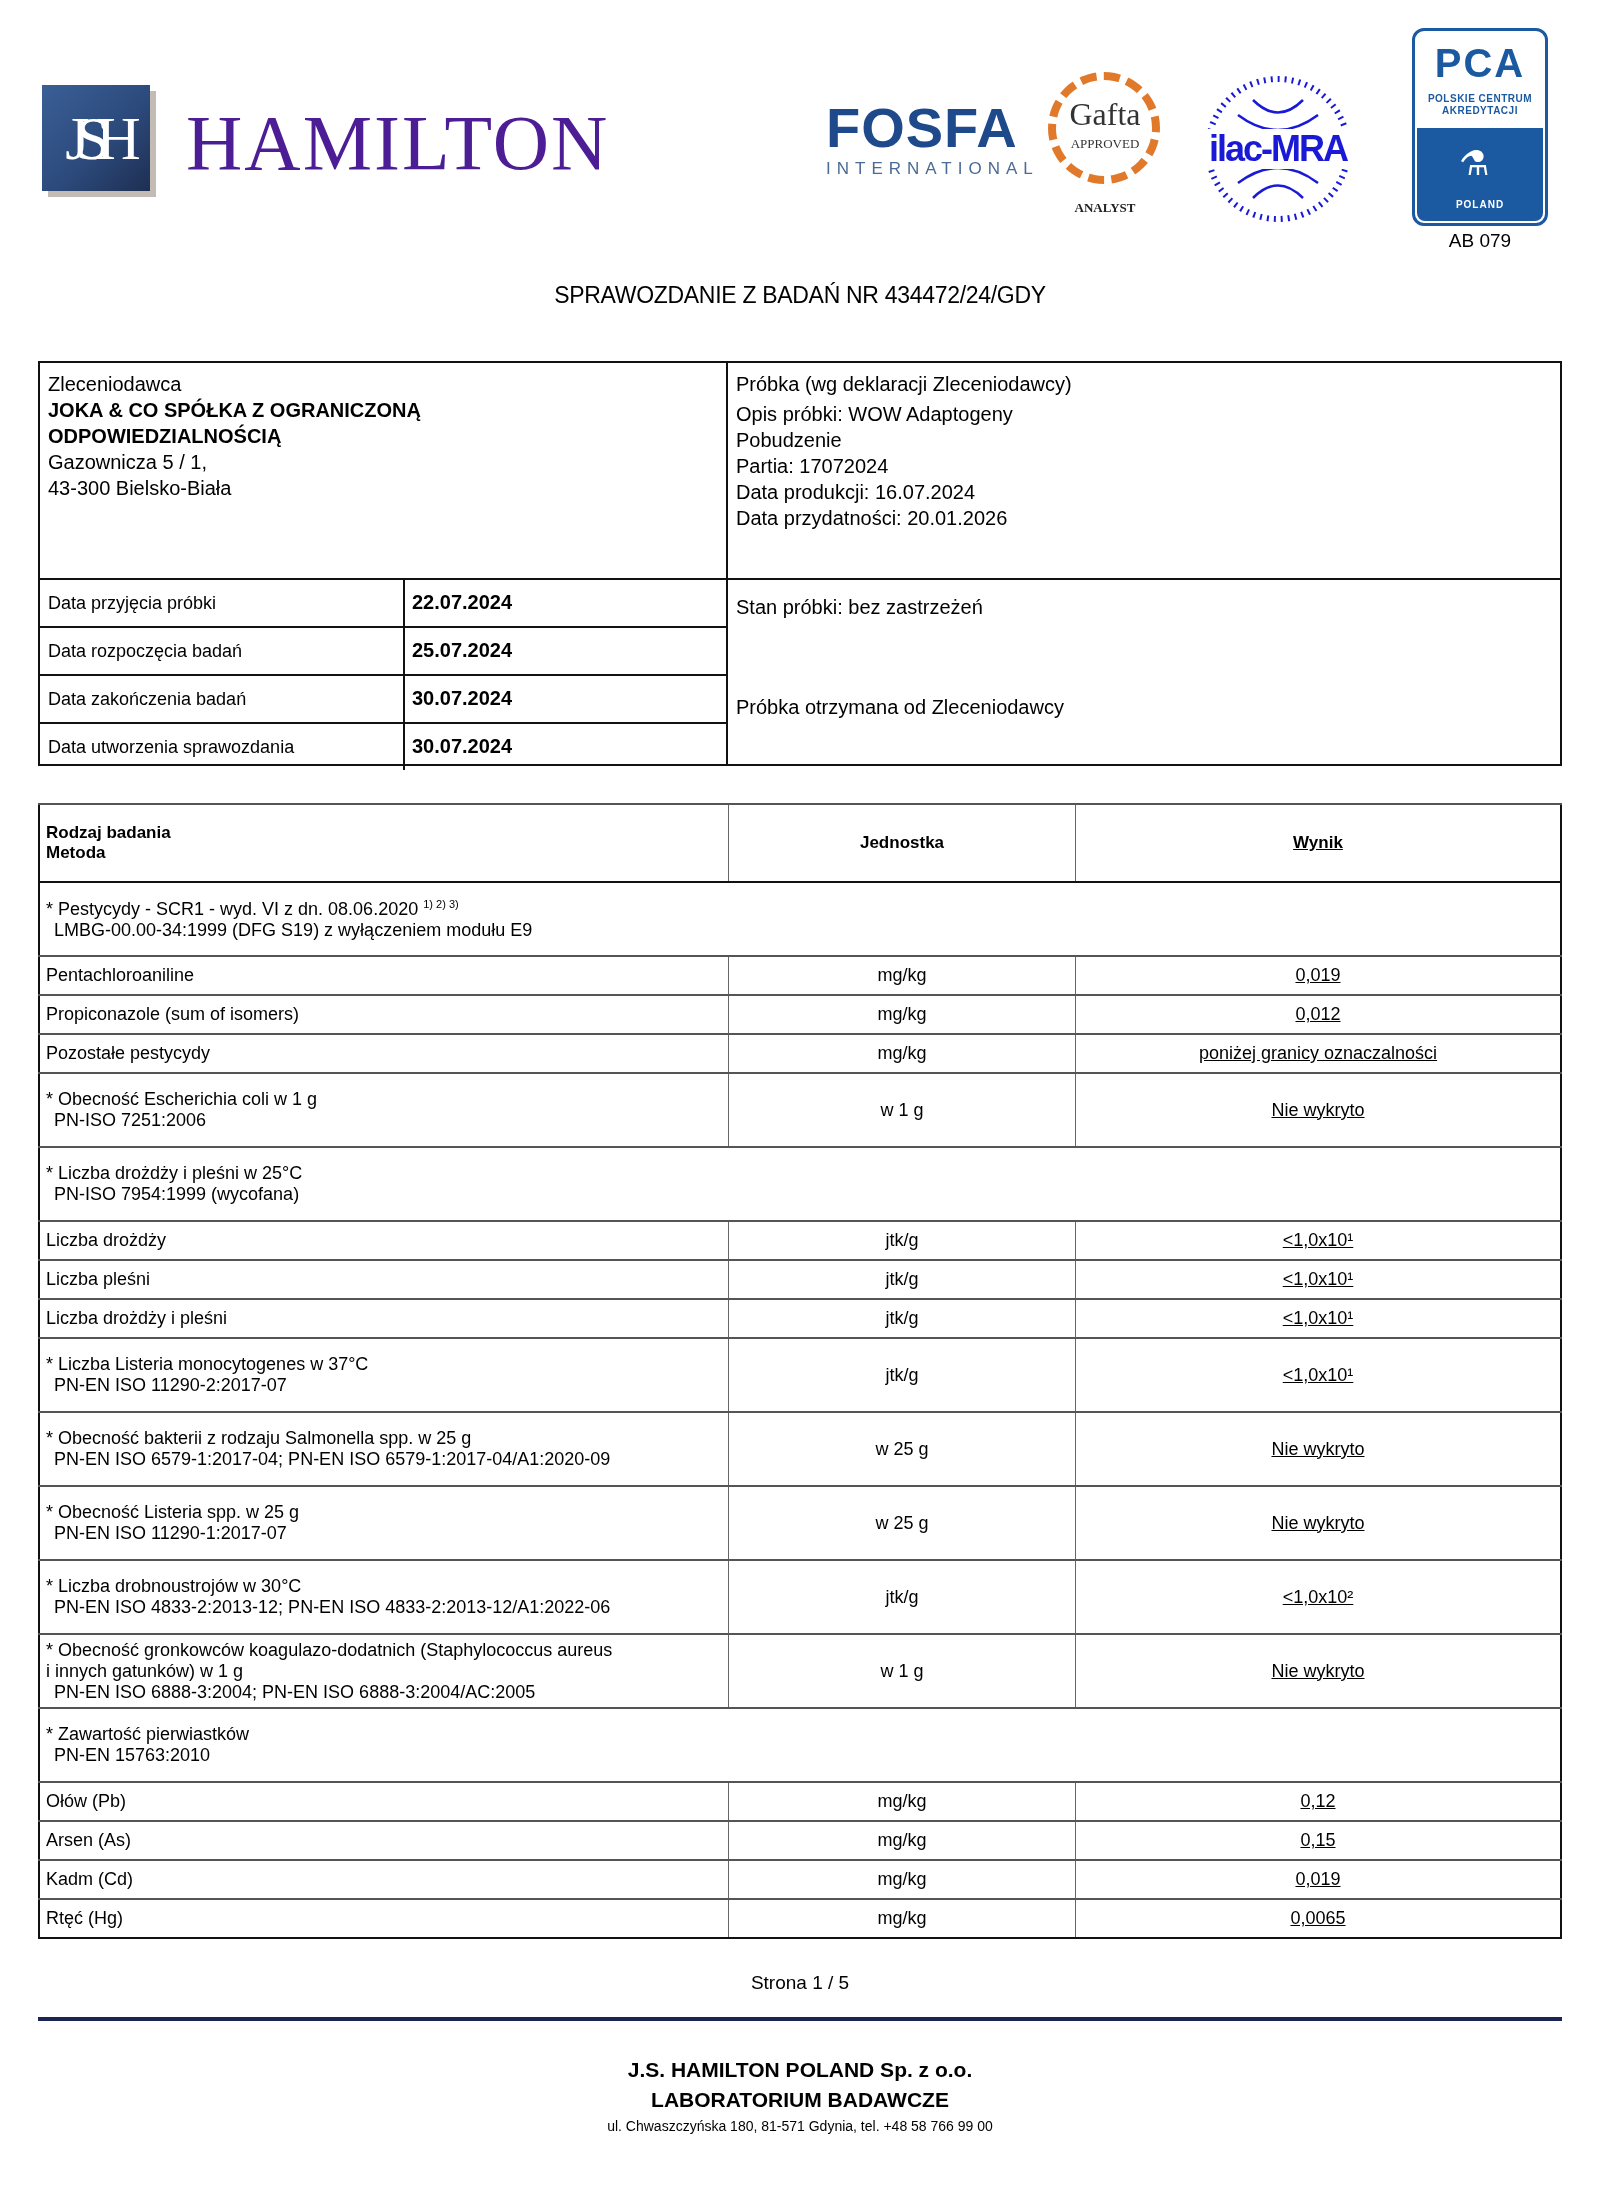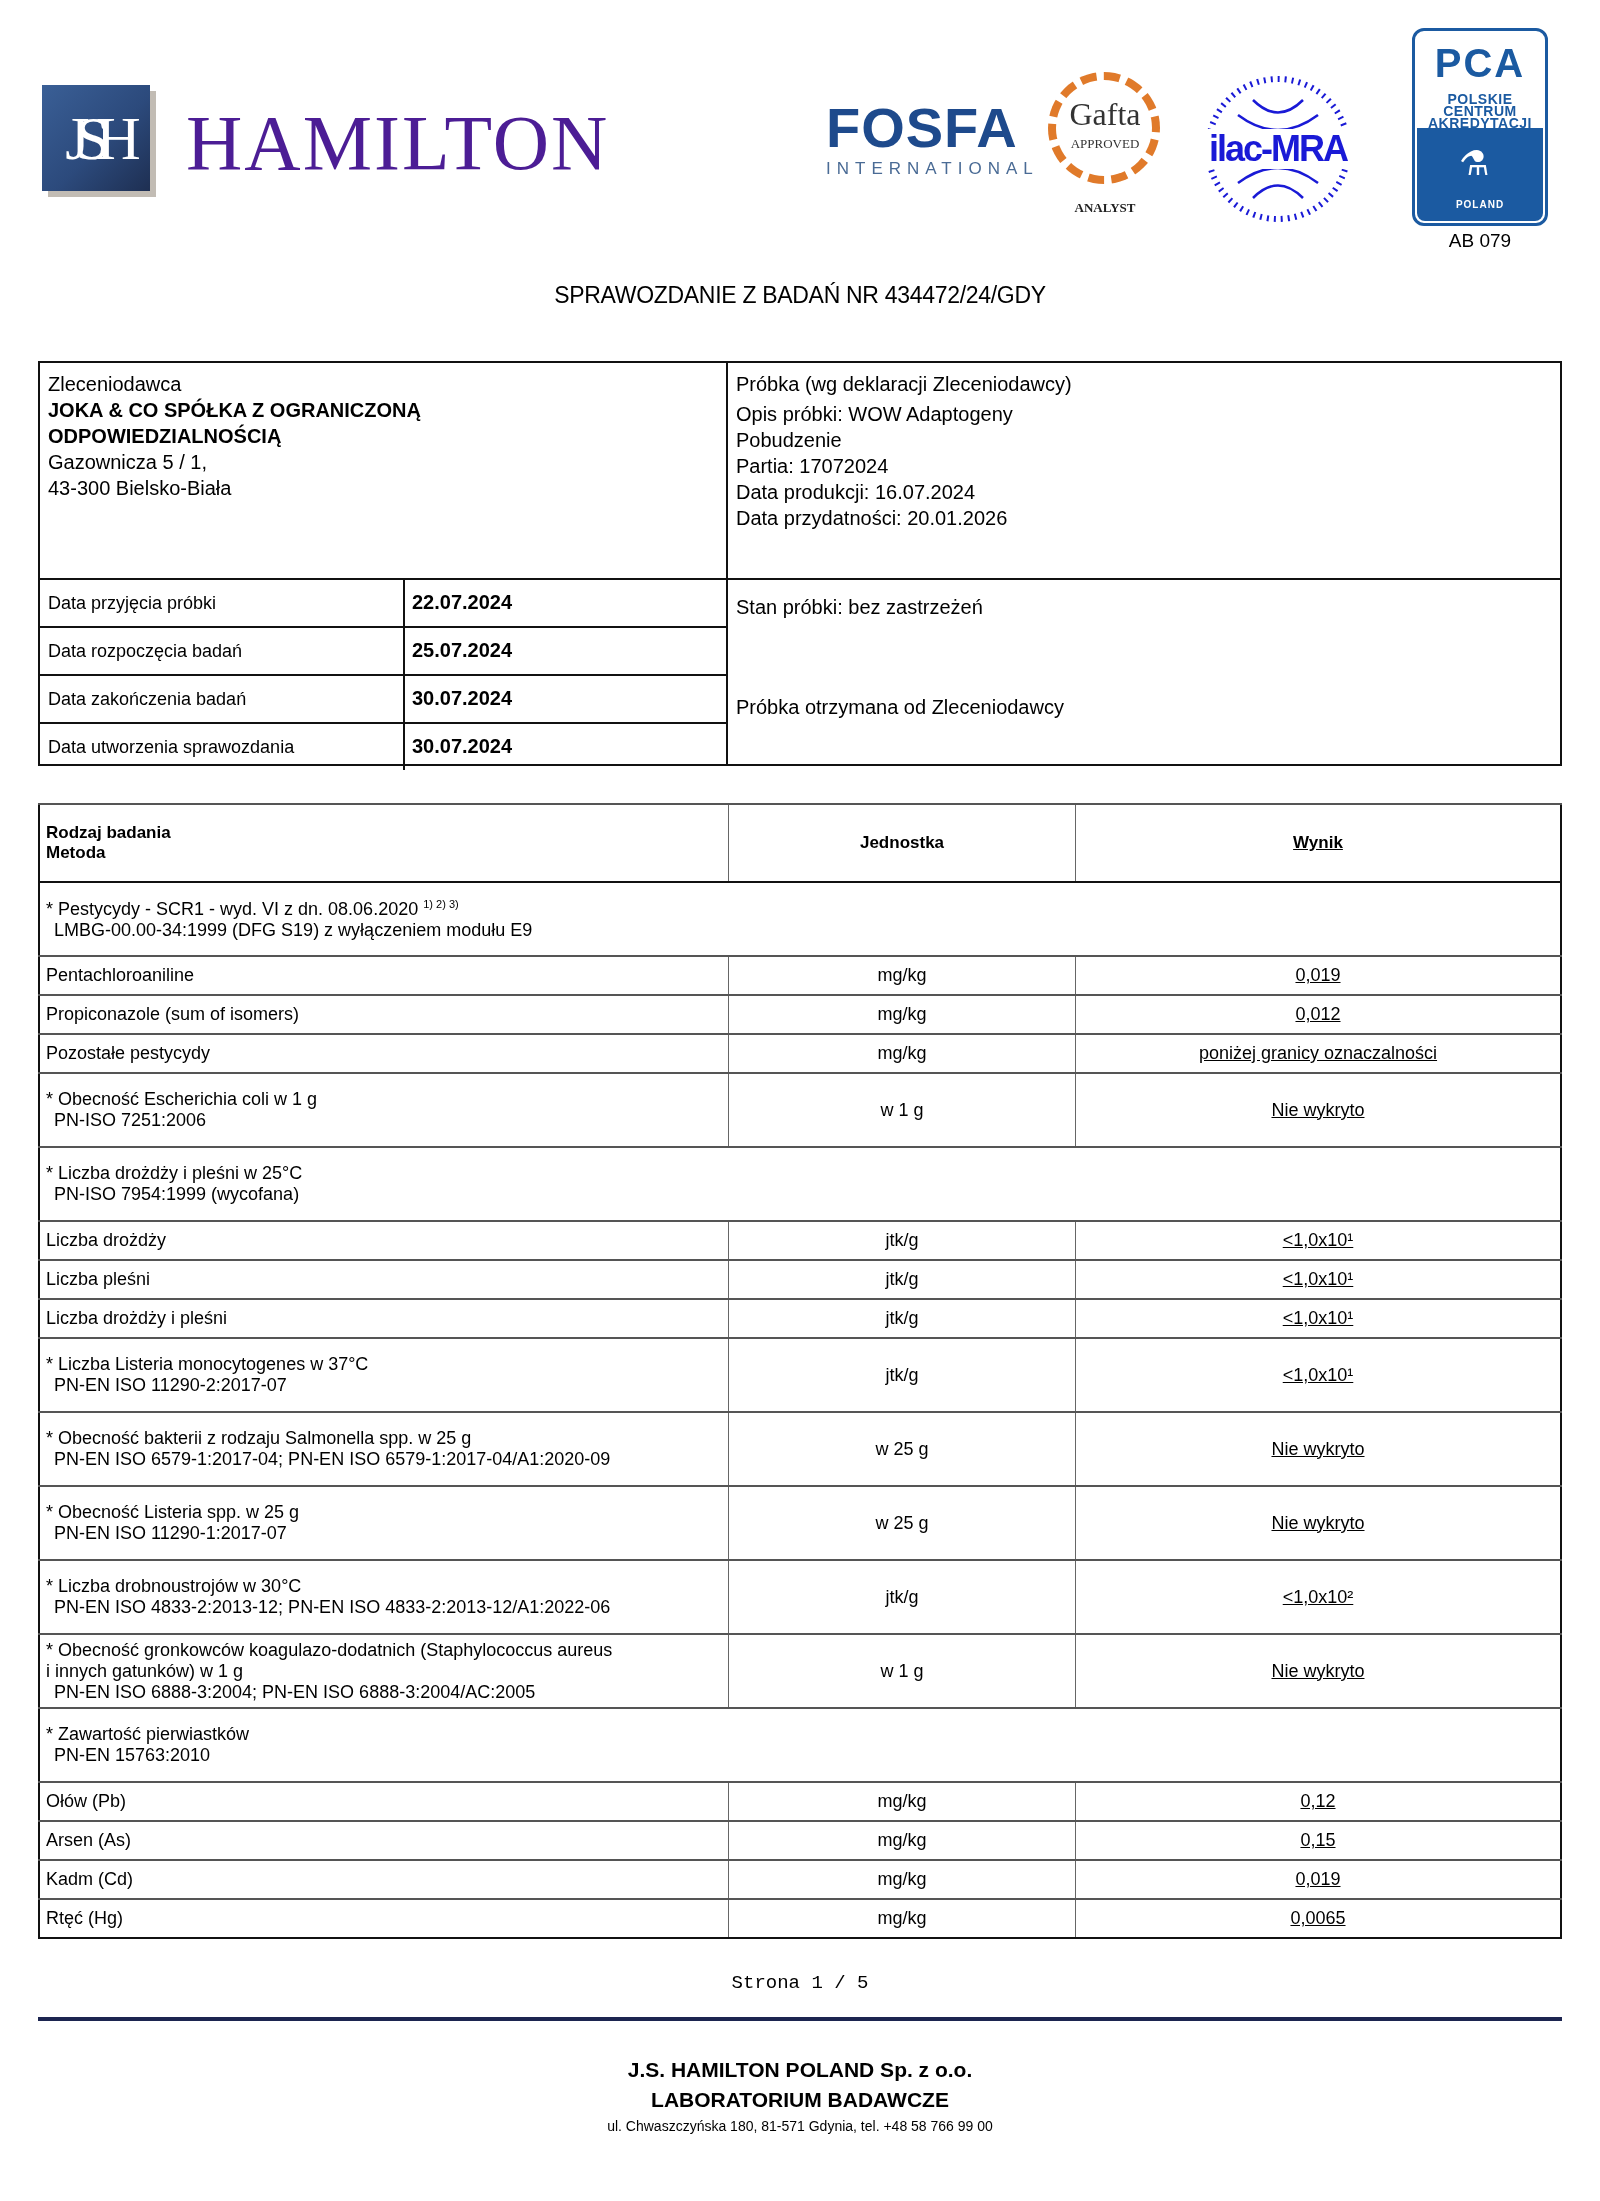--- a/index.html
+++ b/index.html
@@ -22,21 +22,21 @@
   #gafta .name { position:absolute; left:0; top:24px; width:118px; text-align:center; font-family:"Liberation Serif", serif; font-size:32px; color:#333; }
   #gafta .approved { position:absolute; left:0; top:64px; width:118px; text-align:center; font-family:"Liberation Serif", serif; font-size:13px; color:#333; }
   #gafta .analyst { position:absolute; left:0; top:128px; width:118px; text-align:center; font-family:"Liberation Serif", serif; font-weight:bold; font-size:13px; color:#222; }
 
   #ilac { left:1198px; top:75px; width:160px; height:148px; }
   #ilac svg { position:absolute; left:0; top:0; }
   #ilac .txt { position:absolute; left:0; top:54px; width:160px; text-align:center; font-weight:bold; font-size:36px; color:#1a1ad6; letter-spacing:-2px; background:#fff; line-height:40px; }
 
   #pca { left:1412px; top:28px; width:136px; height:198px; border:3px solid #1b5aa1; border-radius:12px; box-sizing:border-box; overflow:hidden; background:#fff; }
   #pca .title { position:absolute; left:0; top:10px; width:130px; text-align:center; font-weight:bold; font-size:40px; color:#1b5aa1; letter-spacing:2px; line-height:44px; }
-  #pca .sub { position:absolute; left:0; top:62px; width:130px; text-align:center; font-weight:bold; font-size:14px; color:#1b5aa1; line-height:12px; letter-spacing:0.5px; }
+  #pca .sub { position:absolute; left:0; top:62px; width:130px; text-align:center; font-weight:bold; font-size:10px; color:#1b5aa1; line-height:12px; letter-spacing:0.5px; }
   #pca .blue { position:absolute; left:2px; right:2px; top:97px; bottom:2px; background:#1b5aa1; border-radius:0 0 8px 8px; }
   #pca .flask { position:absolute; left:44px; top:112px; font-size:34px; color:#fff; }
   #pca .badania { position:absolute; left:0; width:130px; top:168px; text-align:center; color:#fff; font-weight:bold; font-size:10px; letter-spacing:1px; }
   #ab { left:1412px; top:230px; width:136px; text-align:center; font-size:19px; }
 
   #report-title { left:0; width:1600px; top:282px; text-align:center; font-size:23px; letter-spacing:-0.3px; }
 
   
   #info { left:38px; top:361px; width:1524px; height:405px; border:2.5px solid #111; box-sizing:border-box; }
   #info .vdiv { position:absolute; left:686px; top:0; bottom:0; border-left:2px solid #111; }
@@ -63,21 +63,21 @@
   #results td.c1 { width:676px; }
   #results td.c2 { width:334px; text-align:center; }
   #results td.c3 { text-align:center;text-decoration:underline; }
   #results tr.simple td { height:37px; }
   #results tr.two td { height:72px; }
   #results tr.three td { height:72px; }
   #results tr.group td { height:72px; }
   .line2 { display:block; padding-left:8px; }
   sup { font-size:11px; }
 
-  #page-no { left:0; width:1600px; top:1972px; text-align:center; font-size:19px;font-family:Liberation Mono, monospace; }
+  #page-no { left:0; width:1600px; top:1972px; text-align:center; font-size:19px; }
   #rule { left:38px; top:2017px; width:1524px; height:4px; background:#1c2550; }
   #footer1 { left:0; width:1600px; top:2058px; text-align:center; font-weight:bold; font-size:21px; }
   #footer2 { left:0; width:1600px; top:2088px; text-align:center; font-weight:bold; font-size:21px; }
   #footer3 { left:0; width:1600px; top:2118px; text-align:center; font-size:14px; }
 </style>
 </head>
 <body>
 
 <div id="logo-box" class="abs">
   <div class="shadow"></div>

